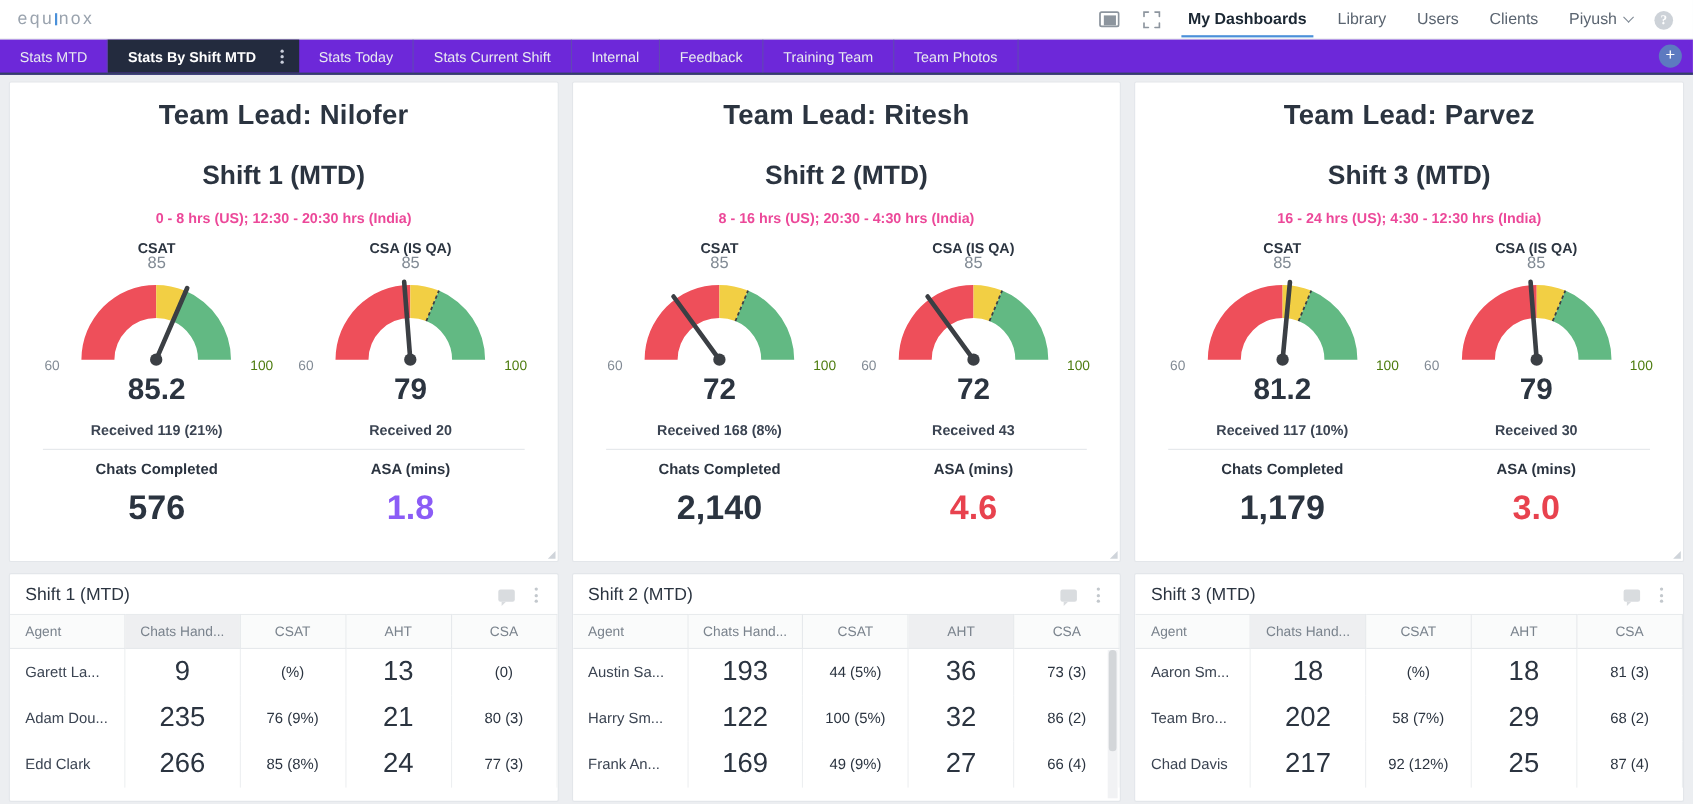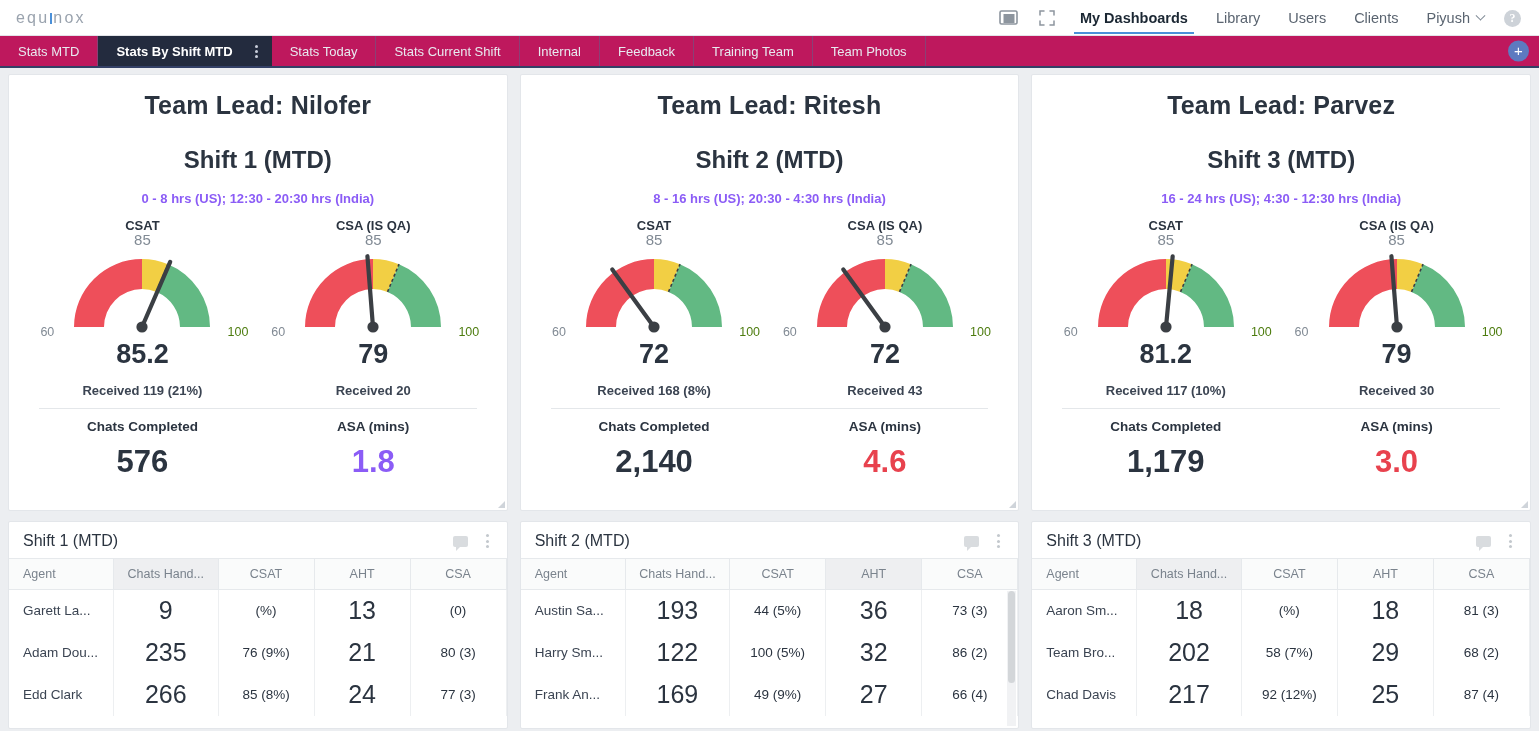--- a/index.html
+++ b/index.html
@@ -75,21 +75,21 @@
     background: #cdd2d8; color: #ffffff;
     font-size: 12px; font-weight: 700;
     display: flex; align-items: center; justify-content: center;
     margin: 0 10px 0 6px;
     font-family: "Liberation Serif", serif;
   }
 
   
   .tabbar {
     height: 32px; width: 100%;
-    background: #be185d;
+    background: #6d28d9;
     display: flex; align-items: stretch;
     position: relative;
     border-bottom: 2px solid #334066;
   }
   .tab {
     display: flex; align-items: center;
     padding: 0 18px;
     font-size: 13px;
     color: #e8eaf0;
     border-right: 1px solid #56679080;
@@ -154,21 +154,21 @@
   }
   .shift-title {
     text-align: center;
     font-size: 24px; font-weight: 700;
     color: #2b3440;
     margin-top: 26px;
   }
   .hours {
     text-align: center;
     font-size: 13px; font-weight: 700;
-    color: #8b5cf6;
+    color: #ec4899;
     margin-top: 17px;
   }
   .gauges { display: flex; margin-top: 12px; }
   .gauge-cell { flex: 1; text-align: center; }
   .gauge-label {
     font-size: 13px; font-weight: 700; color: #2b3440;
   }
   .gauge-wrap {
     position: relative;
     width: 160px; height: 88px;

